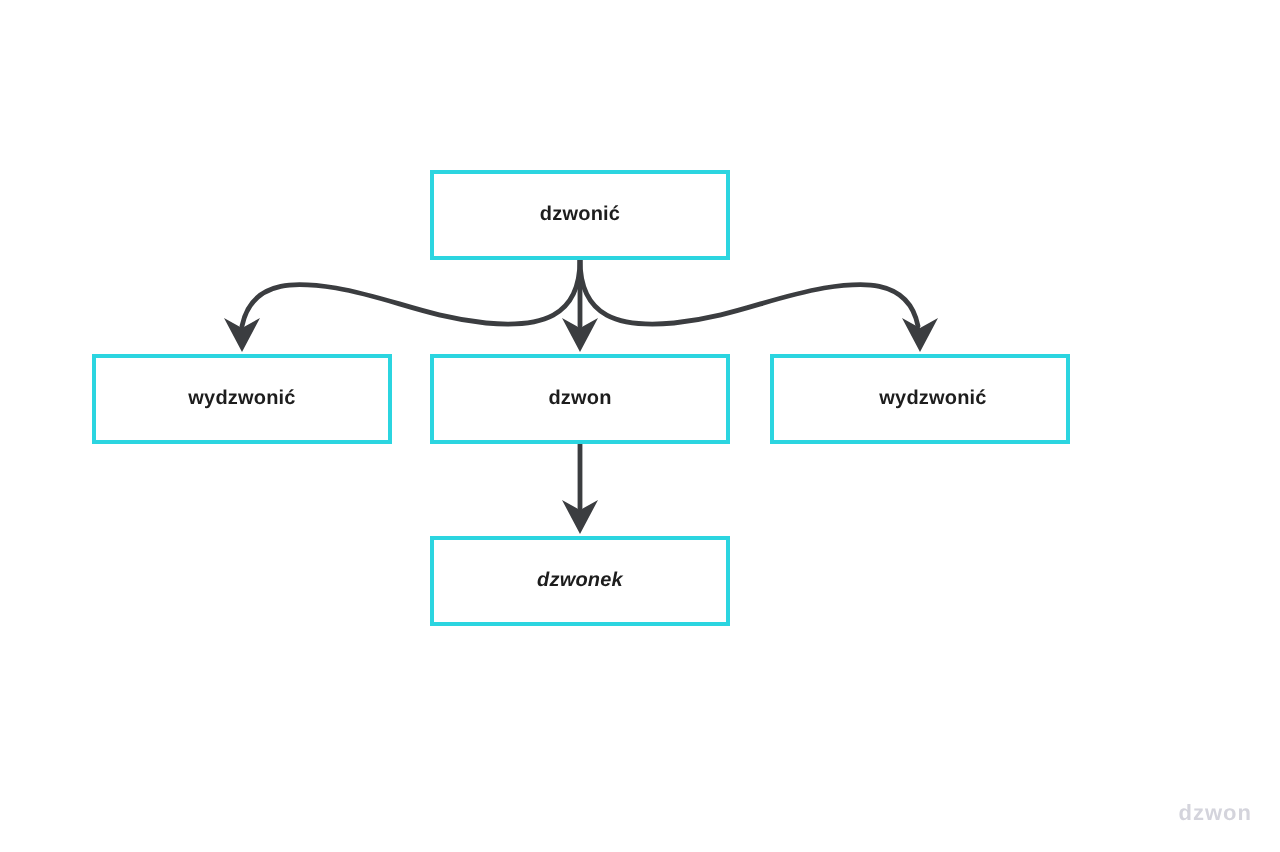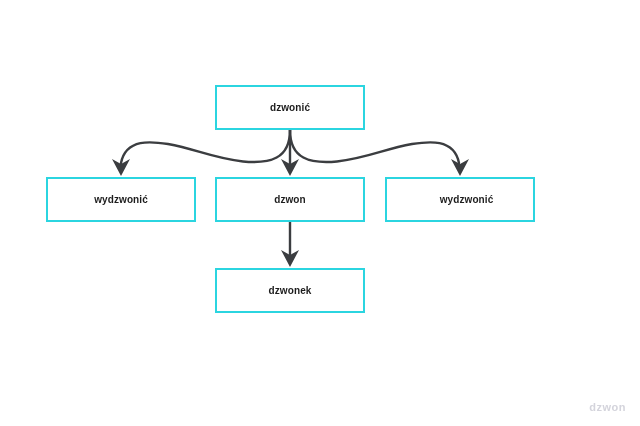--- a/index.html
+++ b/index.html
@@ -49,21 +49,21 @@
     font-size: 10px;
     font-weight: 700;
     color: #1d1d1d;
     letter-spacing: 0.1px;
     white-space: nowrap;
   }
   .node-dzwonic   { left: 215px; top: 85px;  }
   .node-dzwoniacy { left: 46px;  top: 177px; }
   .node-dzwon     { left: 215px; top: 177px; }
   .node-wydzwonic { left: 385px; top: 177px; padding-left: 13px; }
-  .node-dzwonek   { left: 215px; top: 268px; }
+  .node-dzwonek   { left: 215px; top: 268px; font-style: italic; }
   .watermark {
     position: absolute;
     right: 14px;
     bottom: 13px;
     font-size: 11px;
     font-weight: 700;
     letter-spacing: 0.5px;
     color: #d4d4dc;
   }
 </style>

